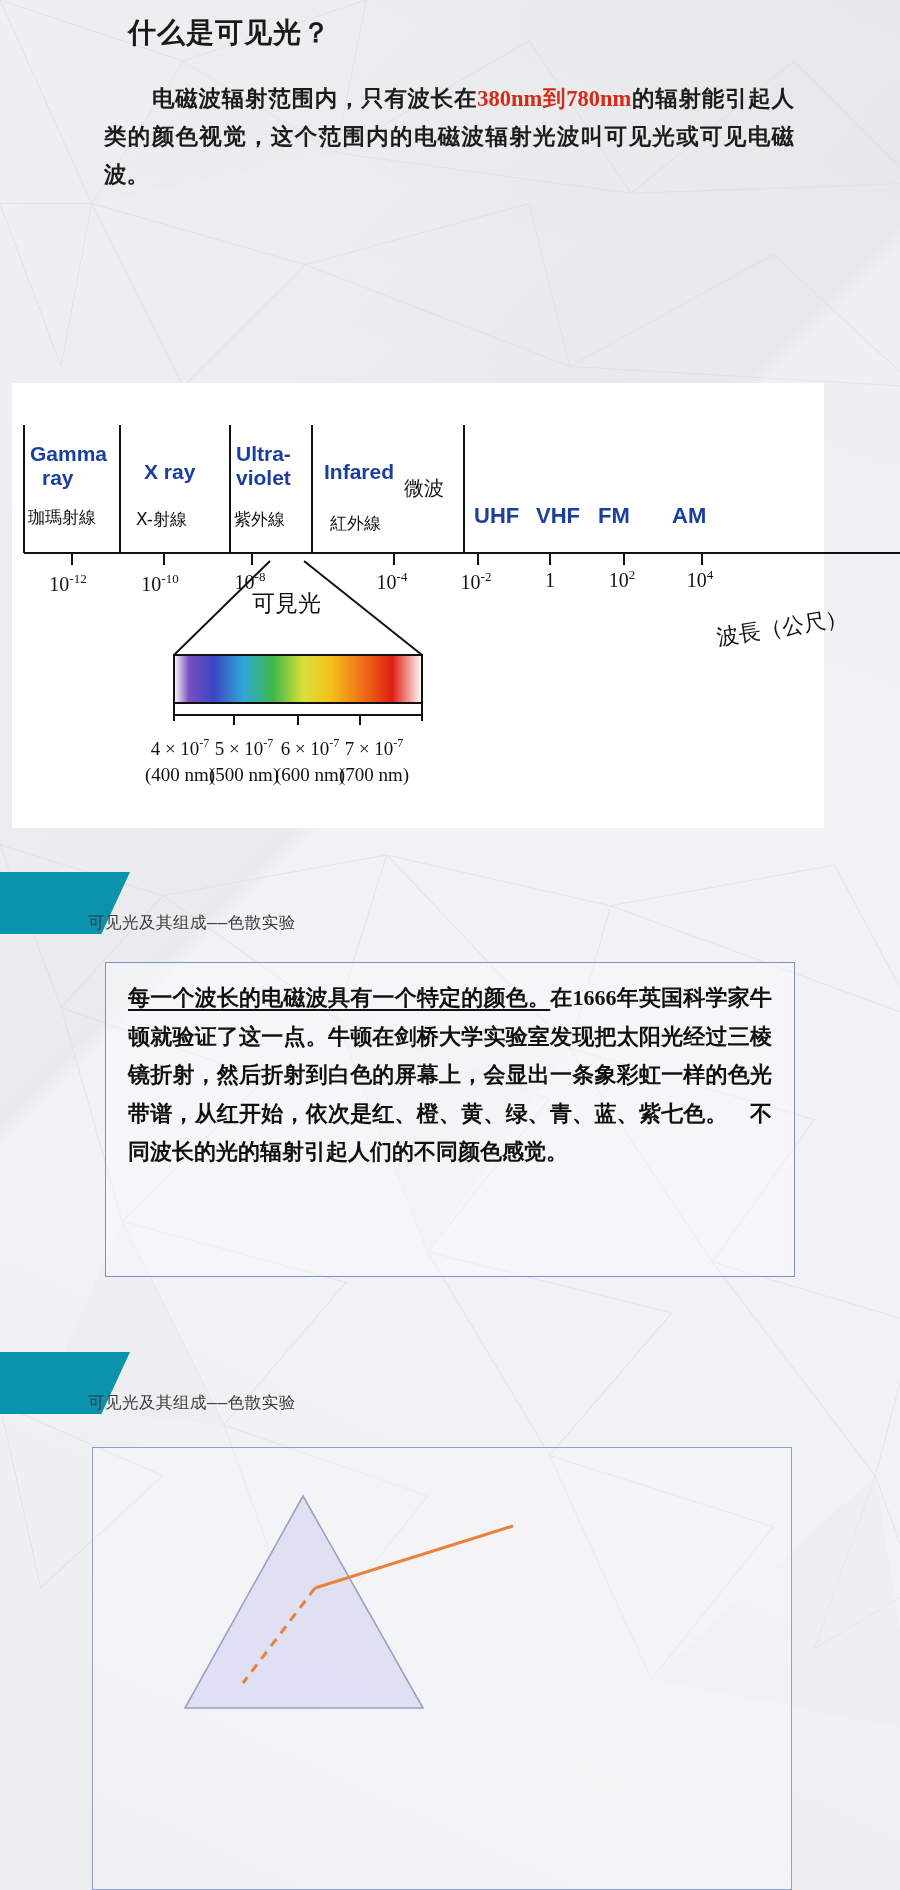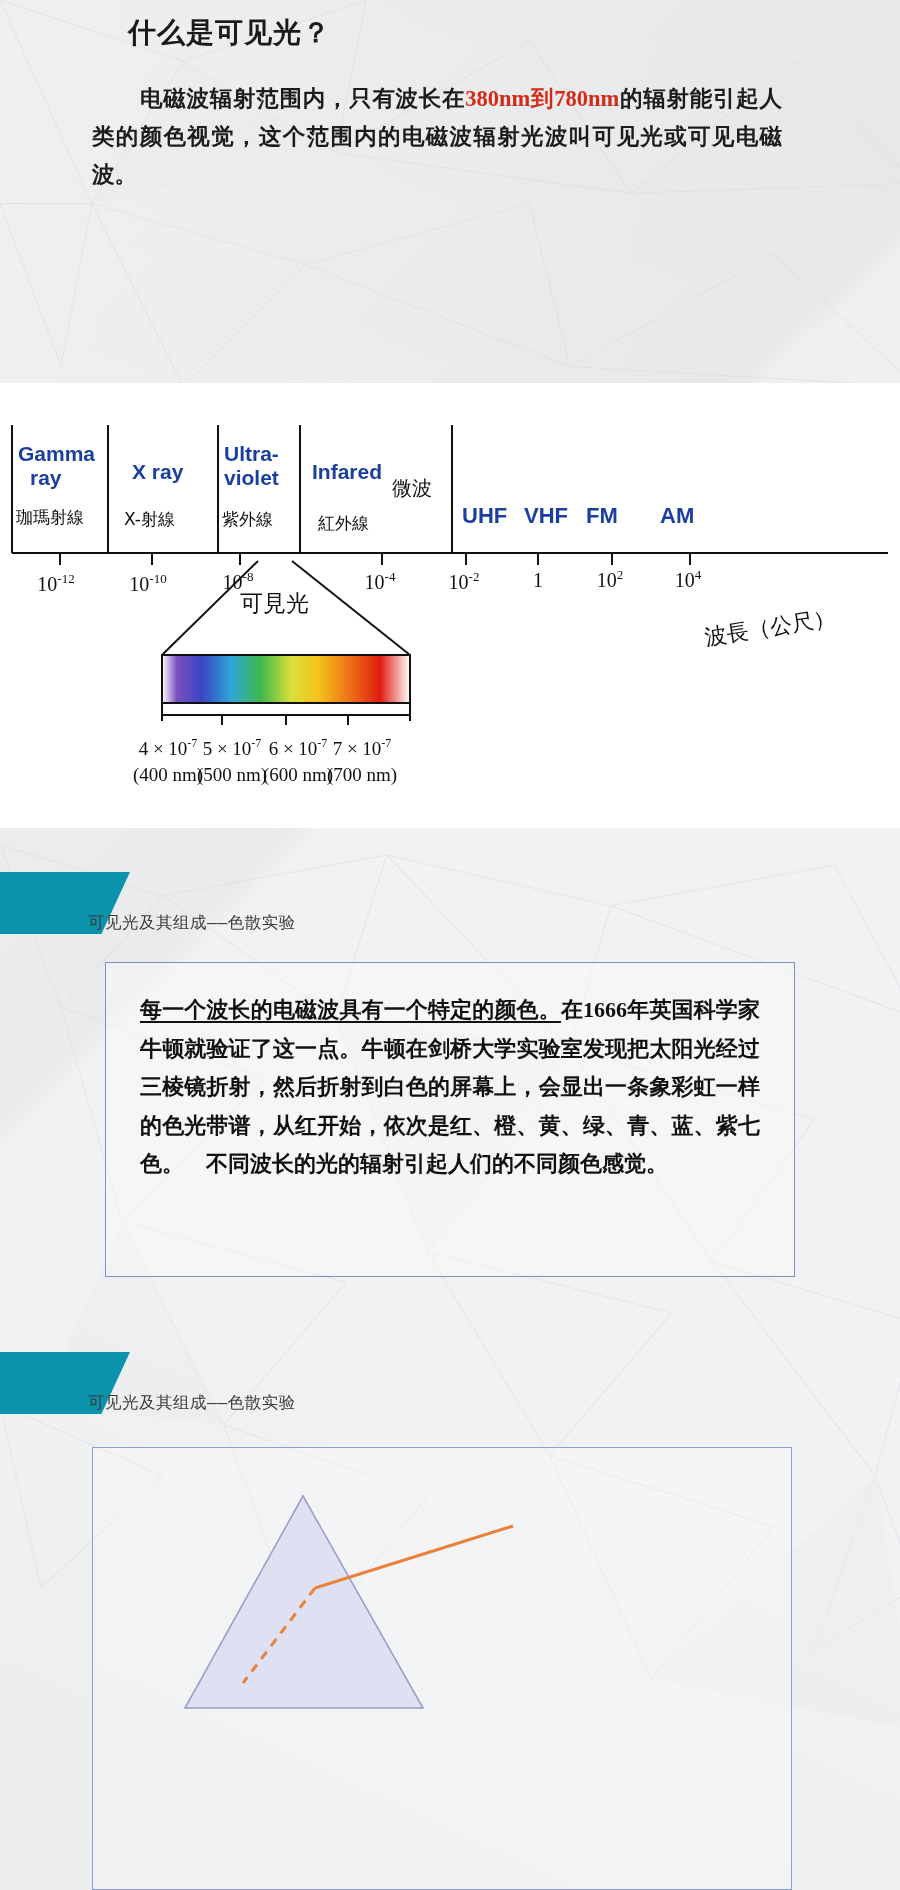--- a/index.html
+++ b/index.html
@@ -47,41 +47,41 @@
     left: 128px;
     top: 14px;
     font-size: 28px;
     font-weight: bold;
     color: #1a1a1a;
     letter-spacing: 1px;
     font-family: "Liberation Serif", "DejaVu Serif", serif;
   }
   .para1 {
     position: absolute;
-    left: 92px;
+    left: 104px;
     top: 80px;
     width: 690px;
     font-size: 22.5px;
     line-height: 38px;
     color: #1c1c1c;
     text-align: justify;
     text-indent: 48px;
     font-weight: bold;
     font-family: "Liberation Serif", "DejaVu Serif", serif;
   }
   .hl-red {
     color: #d42a16;
   }
 
   
   .sec2 {
     position: absolute;
-    left: 0;
+    left: 12px;
     top: 383px;
-    width: 900px;
+    width: 812px;
     height: 445px;
     background: #ffffff;
   }
   .fig {
     position: absolute;
     left: 0; top: 0;
     width: 900px;
     height: 445px;
   }
 
@@ -108,21 +108,21 @@
     left: 105px;
     top: 962px;
     width: 690px;
     height: 315px;
     border: 1.6px solid #7e8fd0;
     background: rgba(255,255,255,0.35);
     box-sizing: border-box;
     padding: 16px 22px 0 22px;
   }
   .textbox p {
-    margin: 12px;
+    margin: 0;
     font-size: 22px;
     line-height: 38.5px;
     color: #111;
     font-weight: bold;
     font-family: "Liberation Serif", "DejaVu Serif", serif;
     text-align: justify;
   }
   .underline-zh {
     text-decoration: underline;
     text-underline-offset: 4px;

